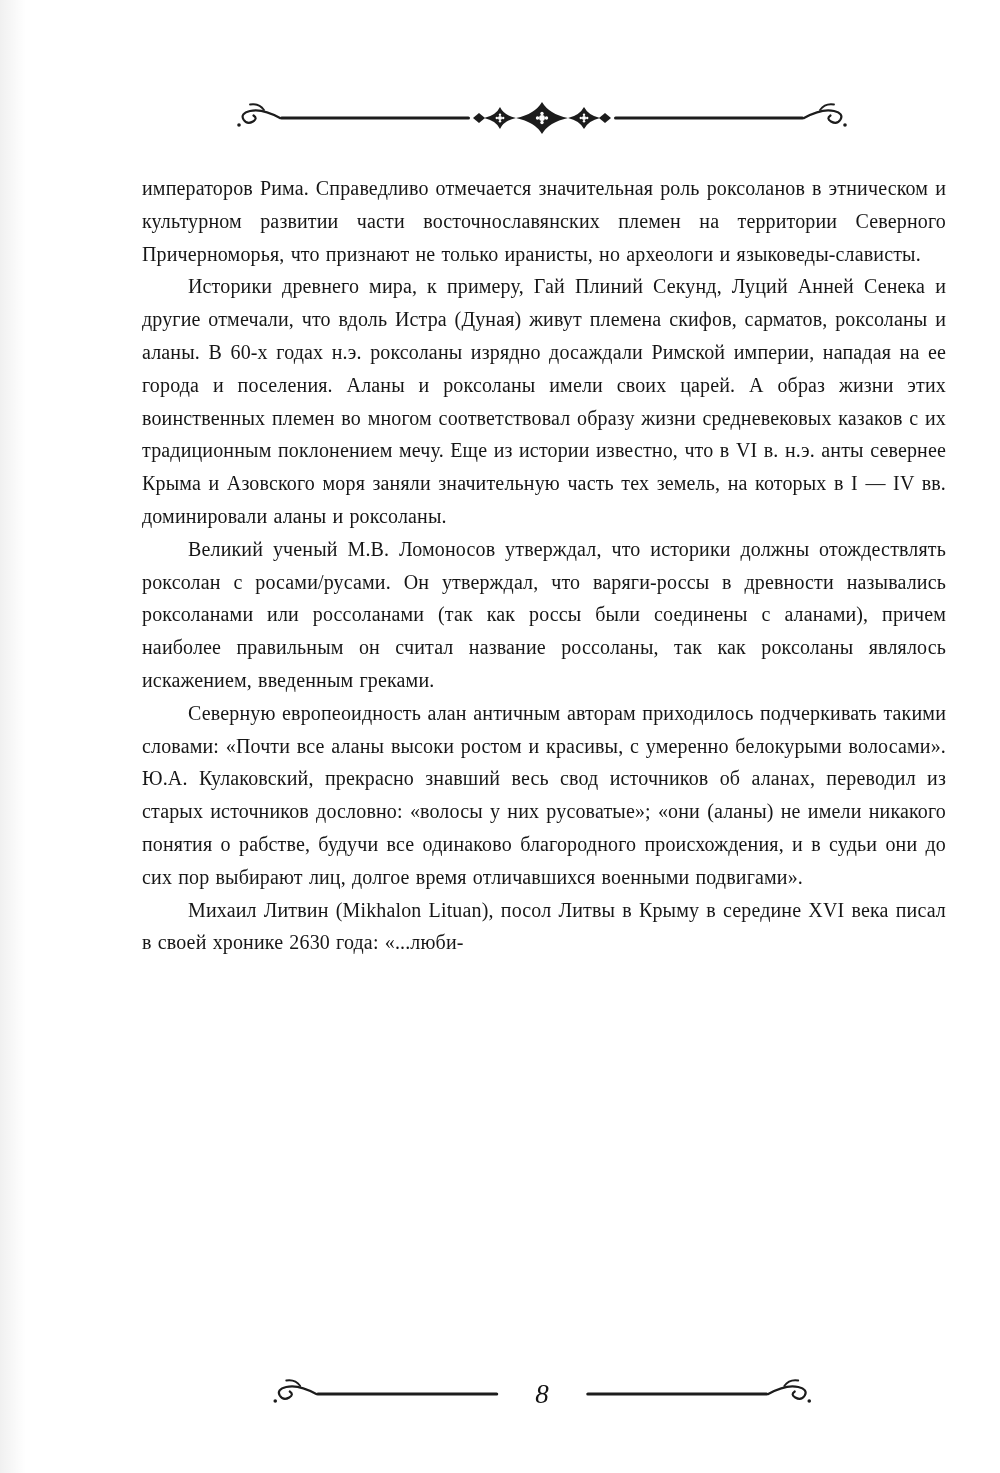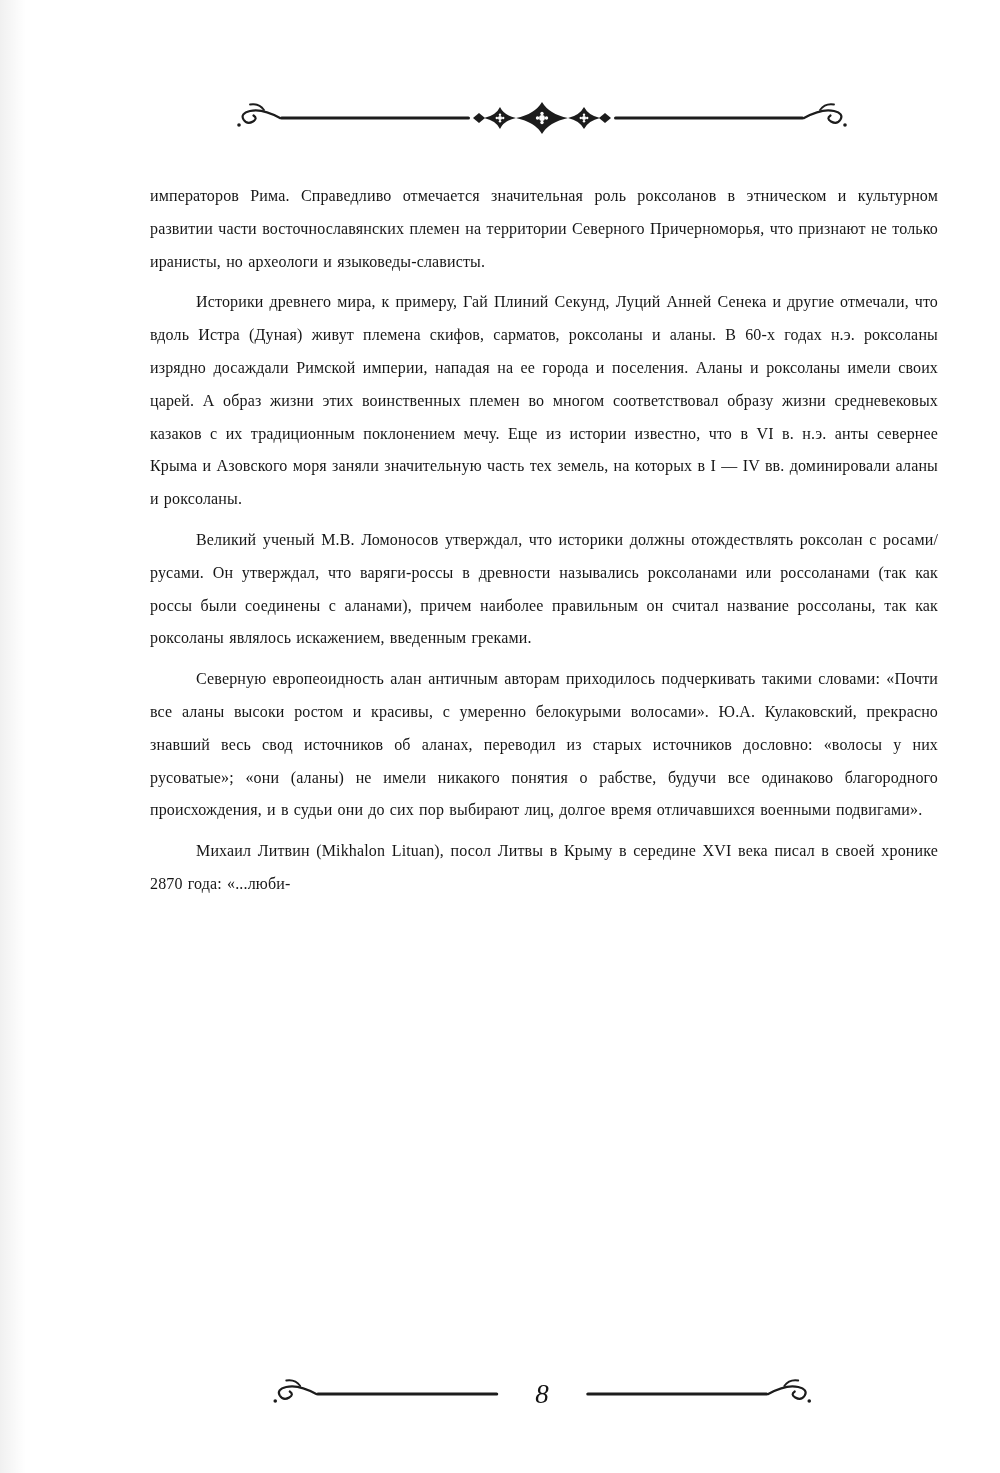--- a/index.html
+++ b/index.html
@@ -32,22 +32,22 @@
     left: 542px;
     transform: translateX(-50%);
   }
   .text-block {
     position: absolute;
     top: 172px;
     left: 142px;
     width: 804px;
   }
   .text-block p {
-    margin: 8px;
-    font-size: 16px;
+    margin: 0;
+    font-size: 20px;
     line-height: 32.8px;
     text-align: justify;
     text-indent: 46px;
     word-spacing: 1px;
     letter-spacing: 0.15px;
   }
   .text-block p.no-indent {
     text-indent: 0;
   }
   .footer {
@@ -116,21 +116,21 @@
           <circle cx="355.2" cy="20" r="1.2"></circle>
       </g>
     </svg>
   </div>
 
   <div class="text-block">
     <p class="no-indent">императоров Рима. Справедливо отмечается значительная роль роксоланов в этническом и культурном развитии части восточнославянских племен на территории Северного Причерноморья, что признают не только иранисты, но археологи и языковеды-слависты.</p>
     <p>Историки древнего мира, к примеру, Гай Плиний Секунд, Луций Анней Сенека и другие отмечали, что вдоль Истра (Дуная) живут племена скифов, сарматов, роксоланы и аланы. В 60-х годах н.э. роксоланы изрядно досаждали Римской империи, нападая на ее города и поселения. Аланы и роксоланы имели своих царей. А образ жизни этих воинственных племен во многом соответствовал образу жизни средневековых казаков с их традиционным поклонением мечу. Еще из истории известно, что в VI в. н.э. анты севернее Крыма и Азовского моря заняли значительную часть тех земель, на которых в I — IV вв. доминировали аланы и роксоланы.</p>
     <p>Великий ученый М.В. Ломоносов утверждал, что историки должны отождествлять роксолан с росами/русами. Он утверждал, что варяги-россы в древности назывались роксоланами или россоланами (так как россы были соединены с аланами), причем наиболее правильным он считал название россоланы, так как роксоланы являлось искажением, введенным греками.</p>
     <p>Северную европеоидность алан античным авторам приходилось подчеркивать такими словами: «Почти все аланы высоки ростом и красивы, с умеренно белокурыми волосами». Ю.А. Кулаковский, прекрасно знавший весь свод источников об аланах, переводил из старых источников дословно: «волосы у них русоватые»; «они (аланы) не имели никакого понятия о рабстве, будучи все одинаково благородного происхождения, и в судьи они до сих пор выбирают лиц, долгое время отличавшихся военными подвигами».</p>
-    <p>Михаил Литвин (Mikhalon Lituan), посол Литвы в Крыму в середине XVI века писал в своей хронике 2870 года: «...люби-</p>
+    <p>Михаил Литвин (Mikhalon Lituan), посол Литвы в Крыму в середине XVI века писал в своей хронике 2630 года: «...люби-</p>
   </div>
 
   <div class="footer">
     <svg width="235" height="32" viewBox="0 0 235 32">
       <g fill="none" stroke="#1c1c1c" stroke-width="2.2" stroke-linecap="round">
         <path d="M48 16 Q30 6 18 9 Q8 11.5 11.5 17.5 Q15 23 21 19.5 Q26 16.5 21.5 13.5"></path>
         <path d="M32 8 Q27 1 18 2.5" stroke-width="1.8"></path>
       </g>
       <circle cx="7" cy="23" r="1.8" fill="#1c1c1c"></circle>
       <rect x="48" y="14.4" width="182" height="3.2" rx="1.6" fill="#1c1c1c"></rect>

